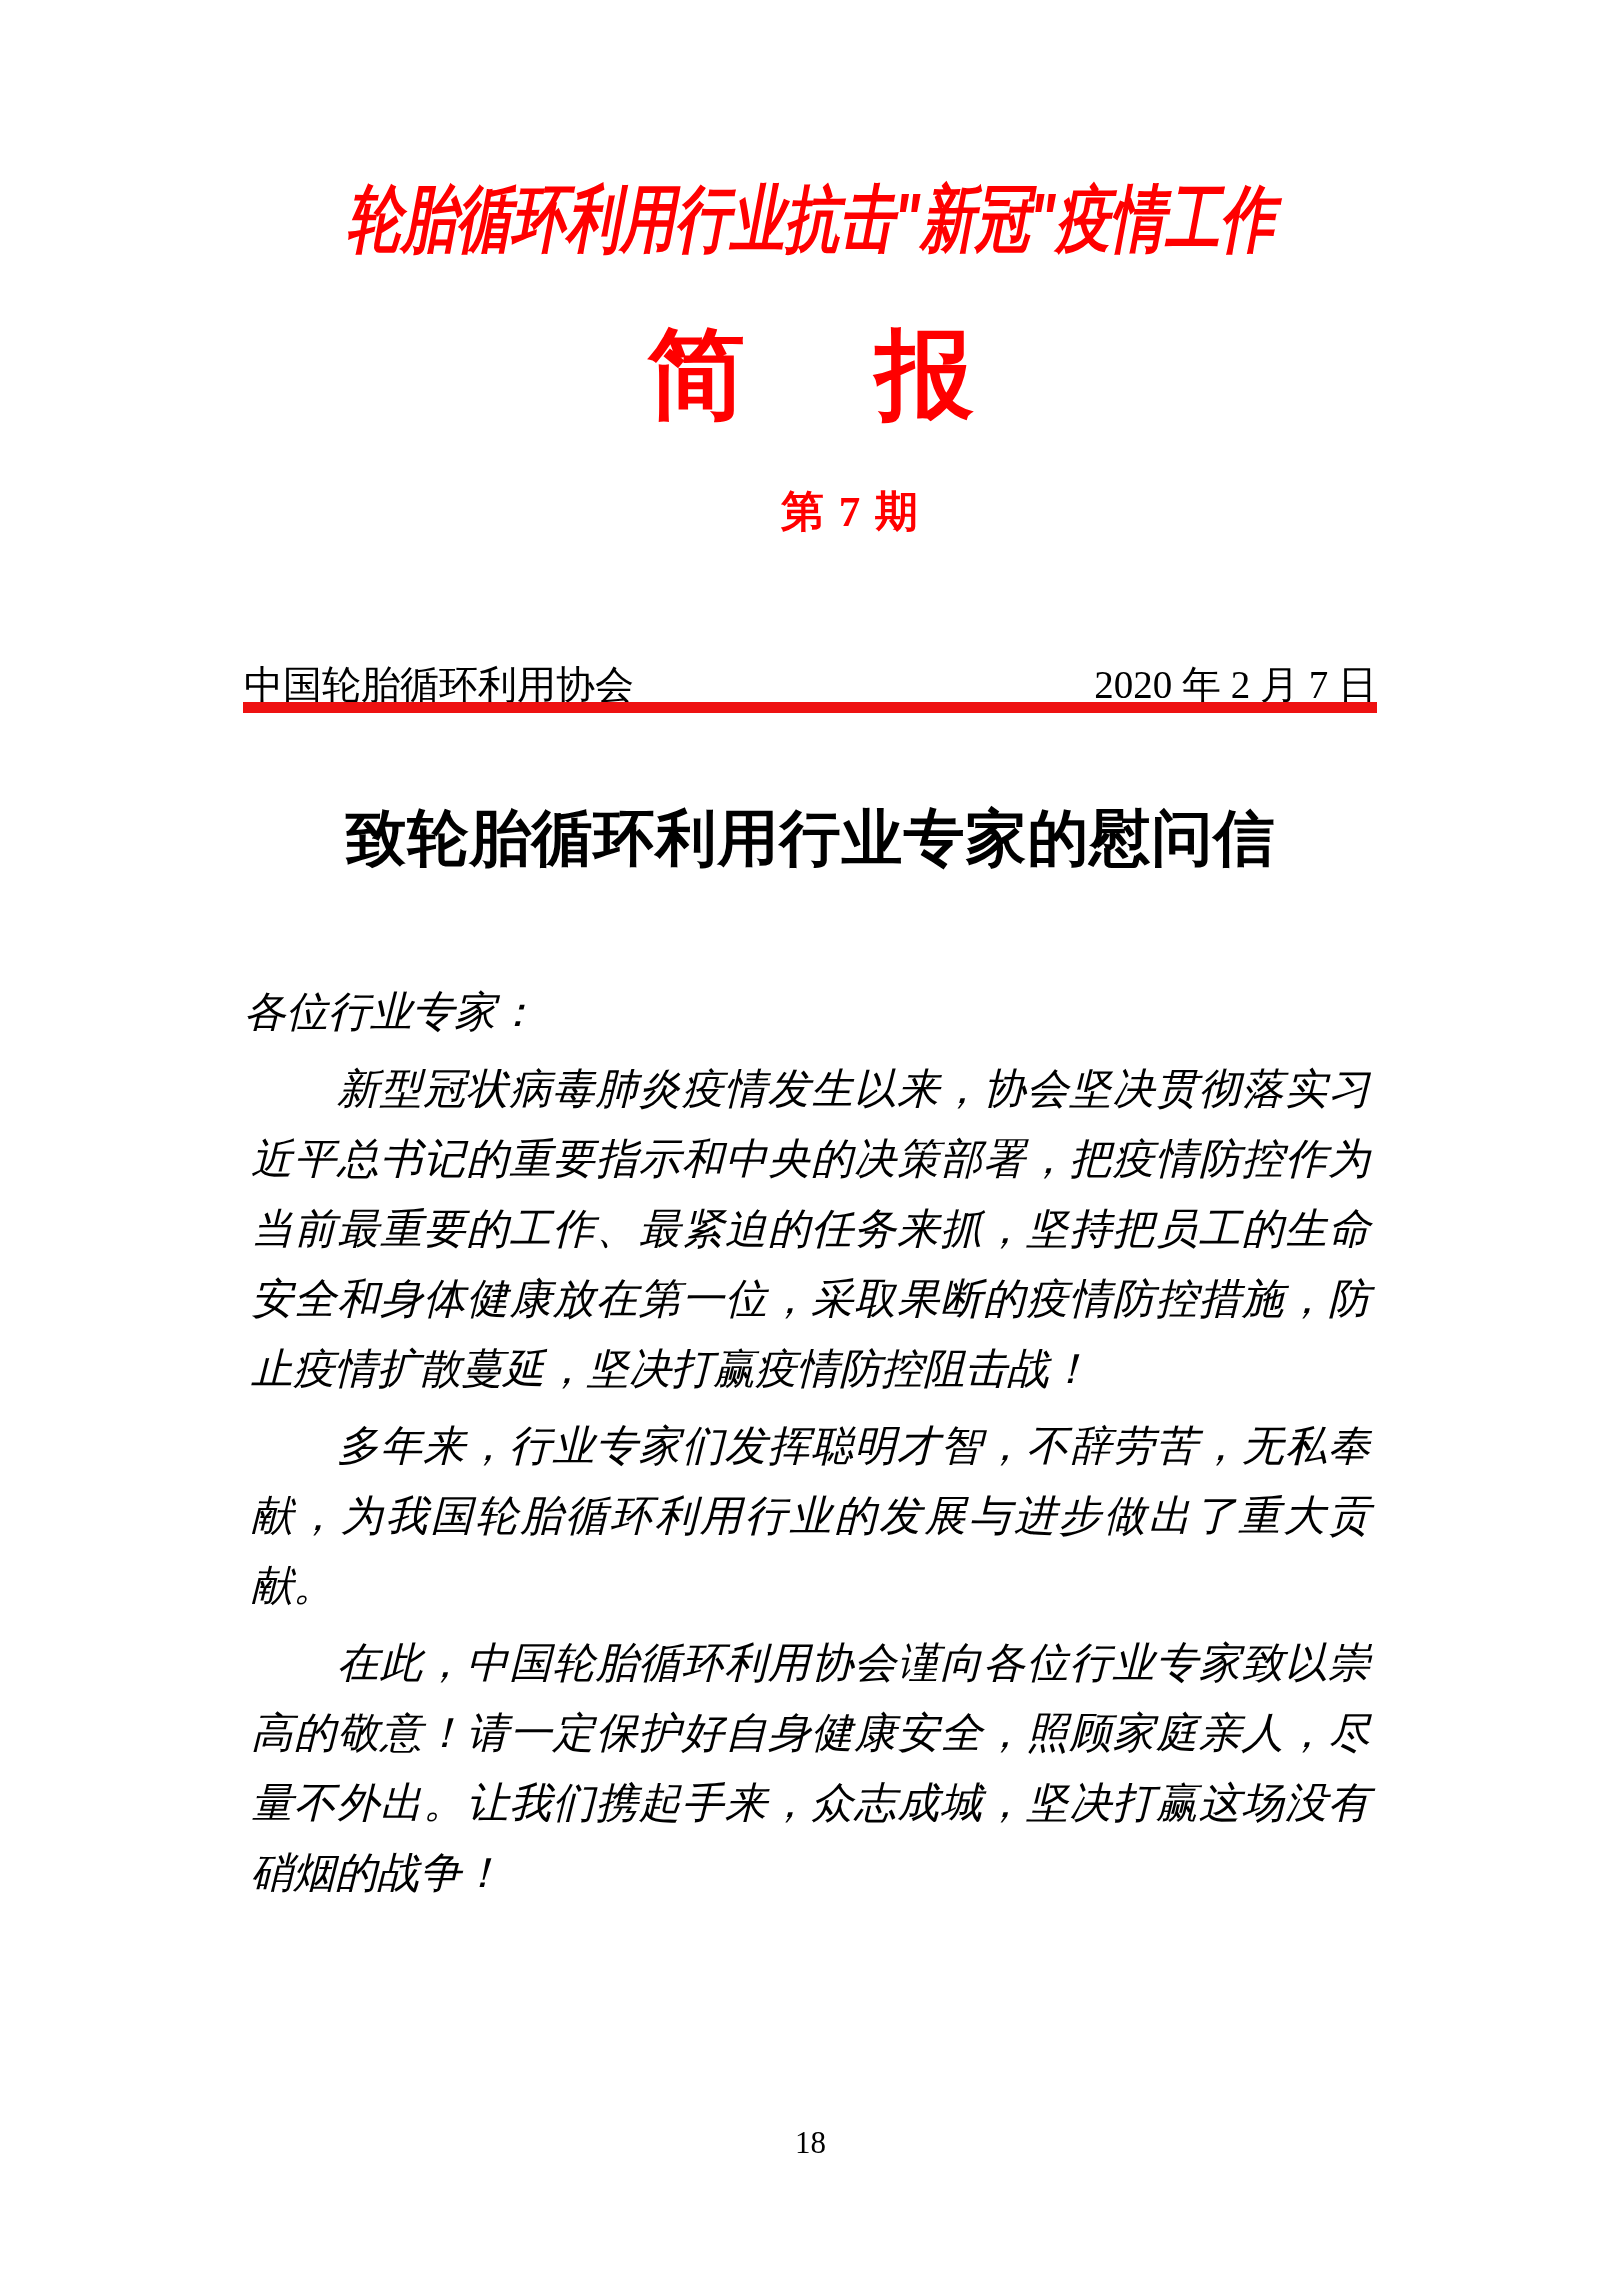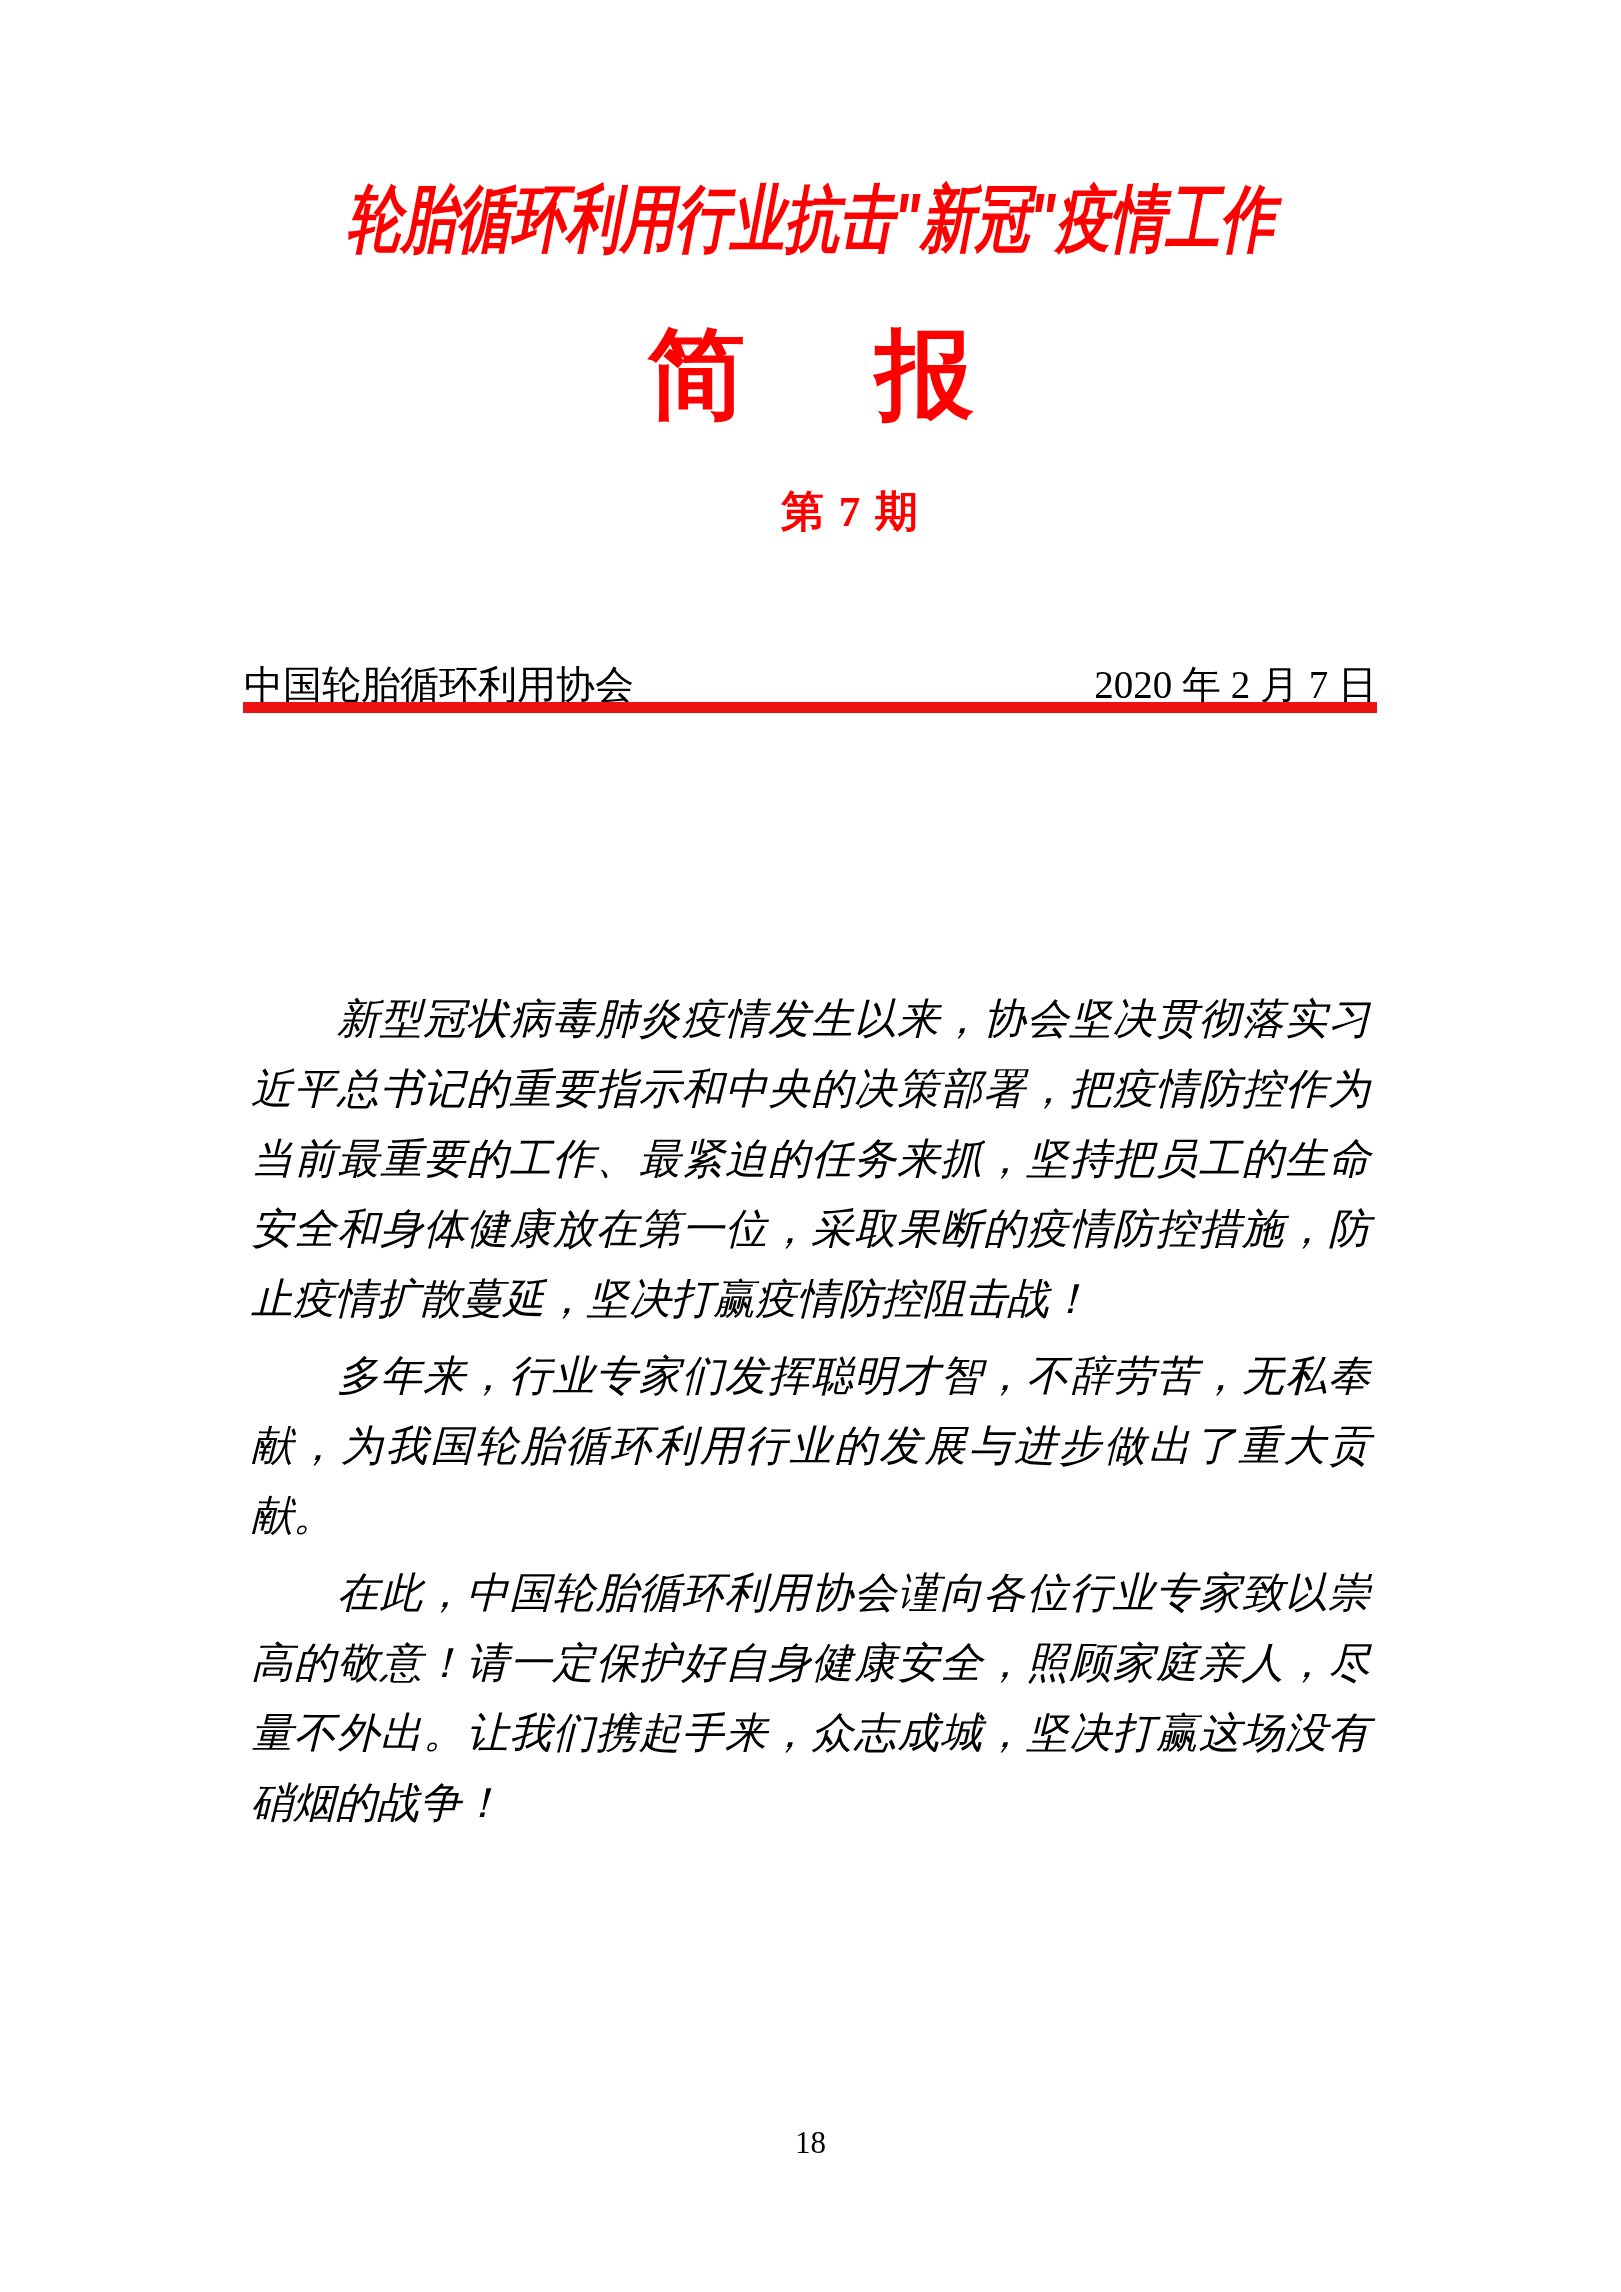--- a/index.html
+++ b/index.html
@@ -131,22 +131,24 @@
 
   <div class="issue-line">第 7 期</div>
 
   <div class="info-row">
     <span>中国轮胎循环利用协会</span>
     <span>2020 年 2 月 7 日</span>
   </div>
 
   <div class="red-rule"></div>
 
+  <div class="letter-title">致轮胎循环利用行业专家的慰问信</div>
 
   <div class="letter-body">
+    <p class="salutation">各位行业专家：</p>
     <p class="para">新型冠状病毒肺炎疫情发生以来，协会坚决贯彻落实习近平总书记的重要指示和中央的决策部署，把疫情防控作为当前最重要的工作、最紧迫的任务来抓，坚持把员工的生命安全和身体健康放在第一位，采取果断的疫情防控措施，防止疫情扩散蔓延，坚决打赢疫情防控阻击战！</p>
     <p class="para">多年来，行业专家们发挥聪明才智，不辞劳苦，无私奉献，为我国轮胎循环利用行业的发展与进步做出了重大贡献。</p>
     <p class="para">在此，中国轮胎循环利用协会谨向各位行业专家致以崇高的敬意！请一定保护好自身健康安全，照顾家庭亲人，尽量不外出。让我们携起手来，众志成城，坚决打赢这场没有硝烟的战争！</p>
   </div>
 
   <div class="page-number">18</div>
 
 </div>
 
 

